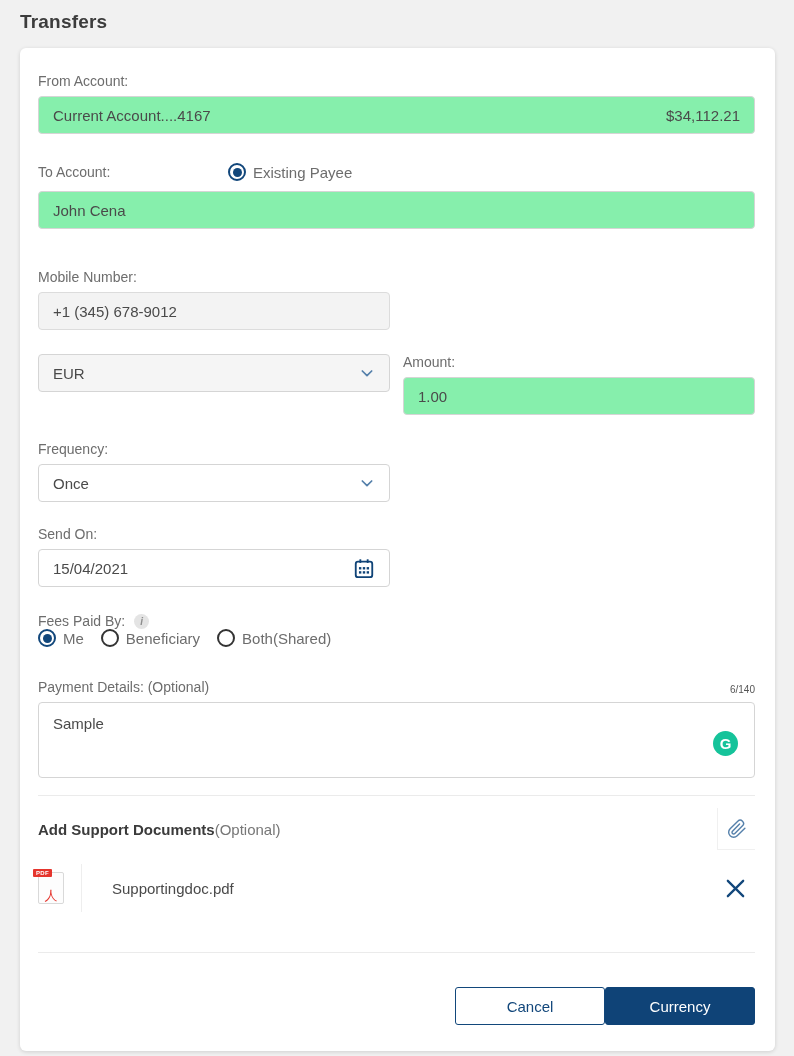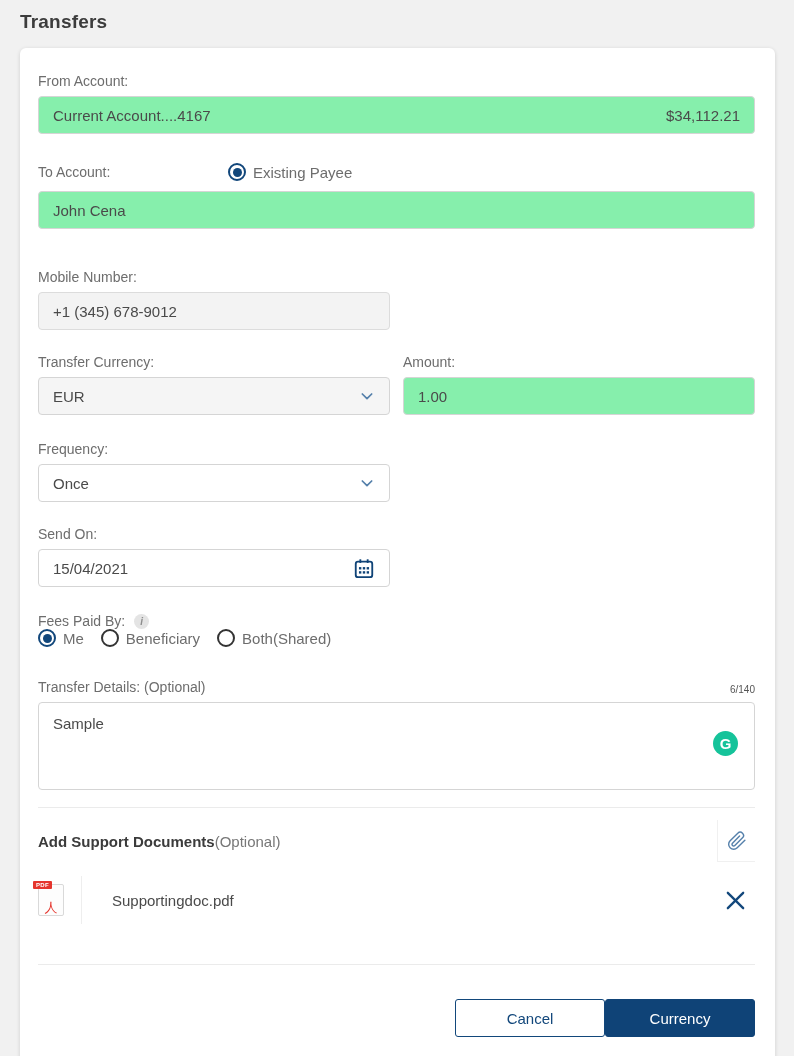--- a/index.html
+++ b/index.html
@@ -78,21 +78,21 @@
     font-size: 10px; font-style: italic; font-weight: bold;
     display: inline-flex; align-items: center; justify-content: center;
   }
   .fees-options { display: flex; align-items: center; gap: 17px; }
 
   .payment-header { display: flex; justify-content: space-between; align-items: flex-end; margin-top: 32px; }
   .char-counter { font-size: 10px; color: #555; }
   .textarea {
     position: relative;
     margin-top: 7px;
-    height: 88px;
+    height: 76px;
     border: 1px solid #d5d5d5;
     border-radius: 4px;
     background: #fff;
     padding: 12px 14px;
     font-size: 15px;
     color: #4a4a4a;
   }
   .grammarly-icon {
     position: absolute; right: 16px; top: 28px;
     width: 25px; height: 25px; border-radius: 50%;
@@ -173,21 +173,20 @@
 
   <div class="section-gap-lg">
     <label class="field-label">Mobile Number:</label>
     <div class="input half disabled">
       <span>+1 (345) 678-9012</span>
     </div>
   </div>
 
   <div class="row-2col section-gap-md">
     <div class="col">
-      <label class="field-label">Transfer Currency:</label>
       <div class="input select">
         <span>EUR</span>
         <span style="display:flex">
           <svg width="16" height="16" viewBox="0 0 24 24" fill="none" stroke="#5580ab" stroke-width="2.6" stroke-linecap="round" stroke-linejoin="round">
               <polyline points="5 9 12 16 19 9"></polyline>
             </svg>
         </span>
       </div>
     </div>
     <div class="col" style="flex:1">
@@ -251,21 +250,21 @@
     </span>
     <span class="radio-option">
       <span class="radio-circle">
           <span class="dot"></span>
         </span>
       <span class="radio-label">Both(Shared)</span>
     </span>
   </div>
 
   <div class="payment-header">
-    <label class="field-label" style="margin-bottom:0">Transfer Details: (Optional)</label>
+    <label class="field-label" style="margin-bottom:0">Payment Details: (Optional)</label>
     <span class="char-counter">6/140</span>
   </div>
   <div class="textarea">
     <span>Sample</span>
     <span class="grammarly-icon">G</span>
   </div>
 
   <hr class="divider">
 
   <div class="docs-header">

